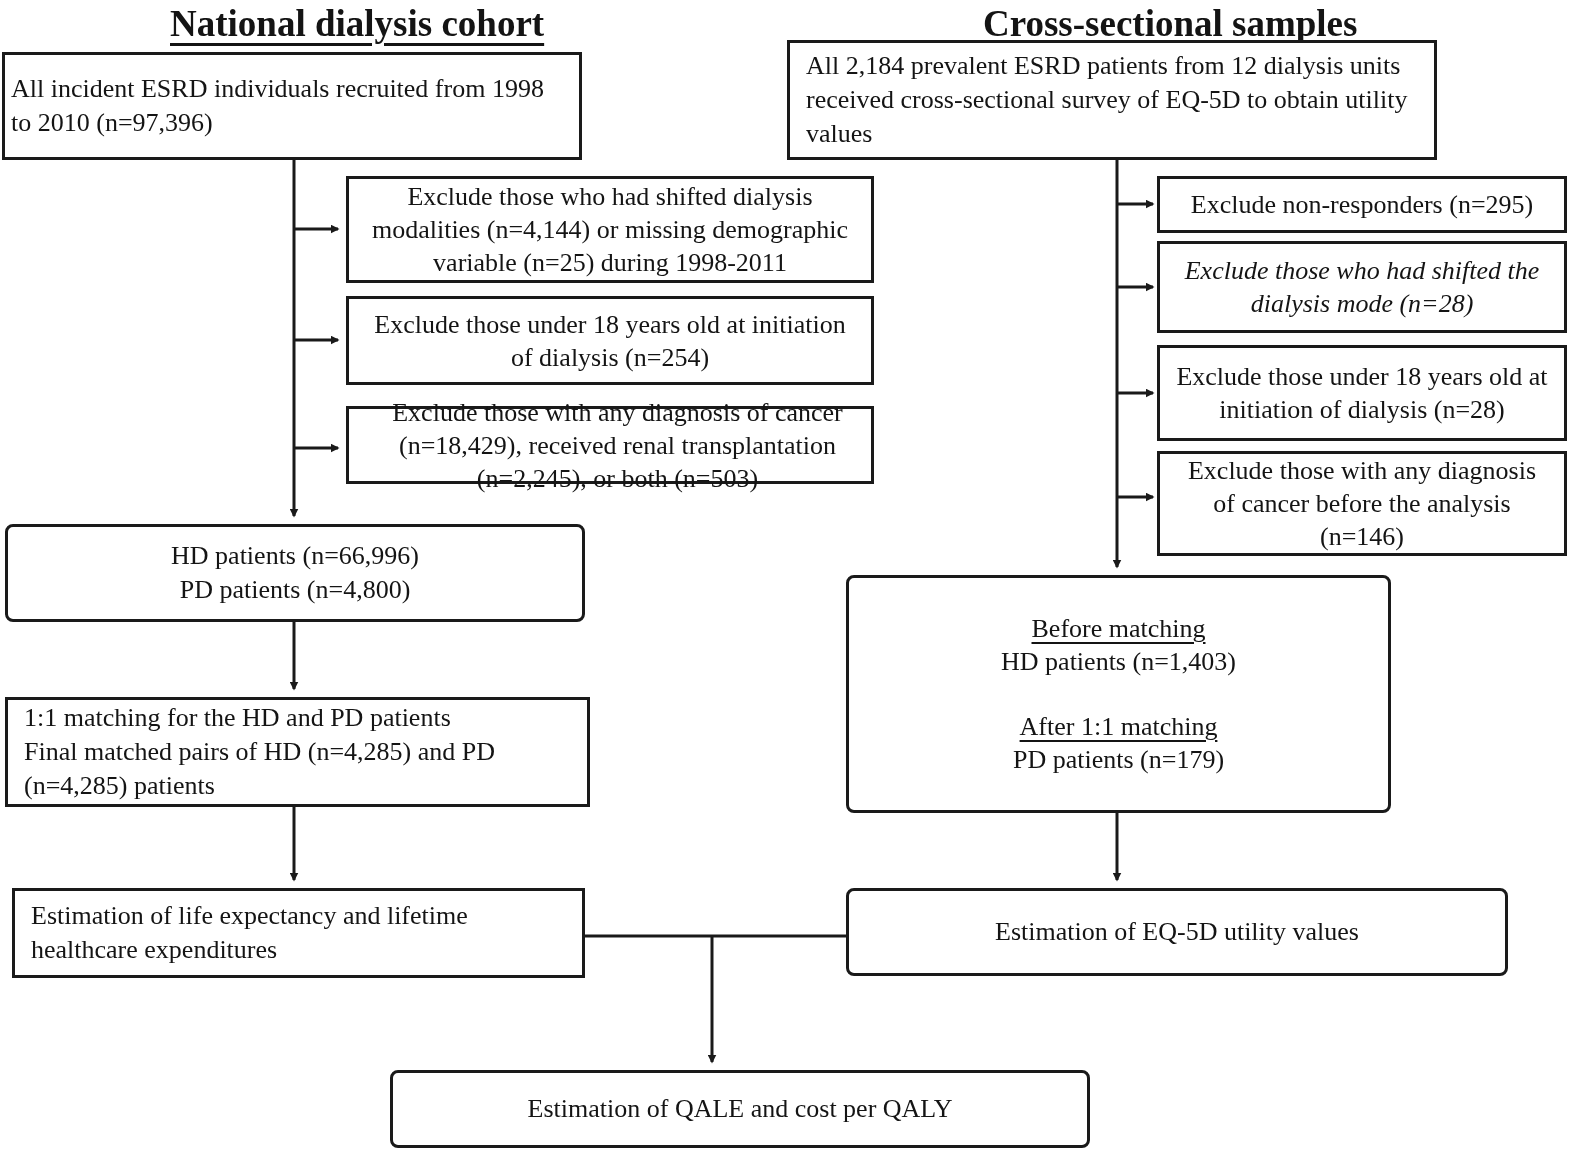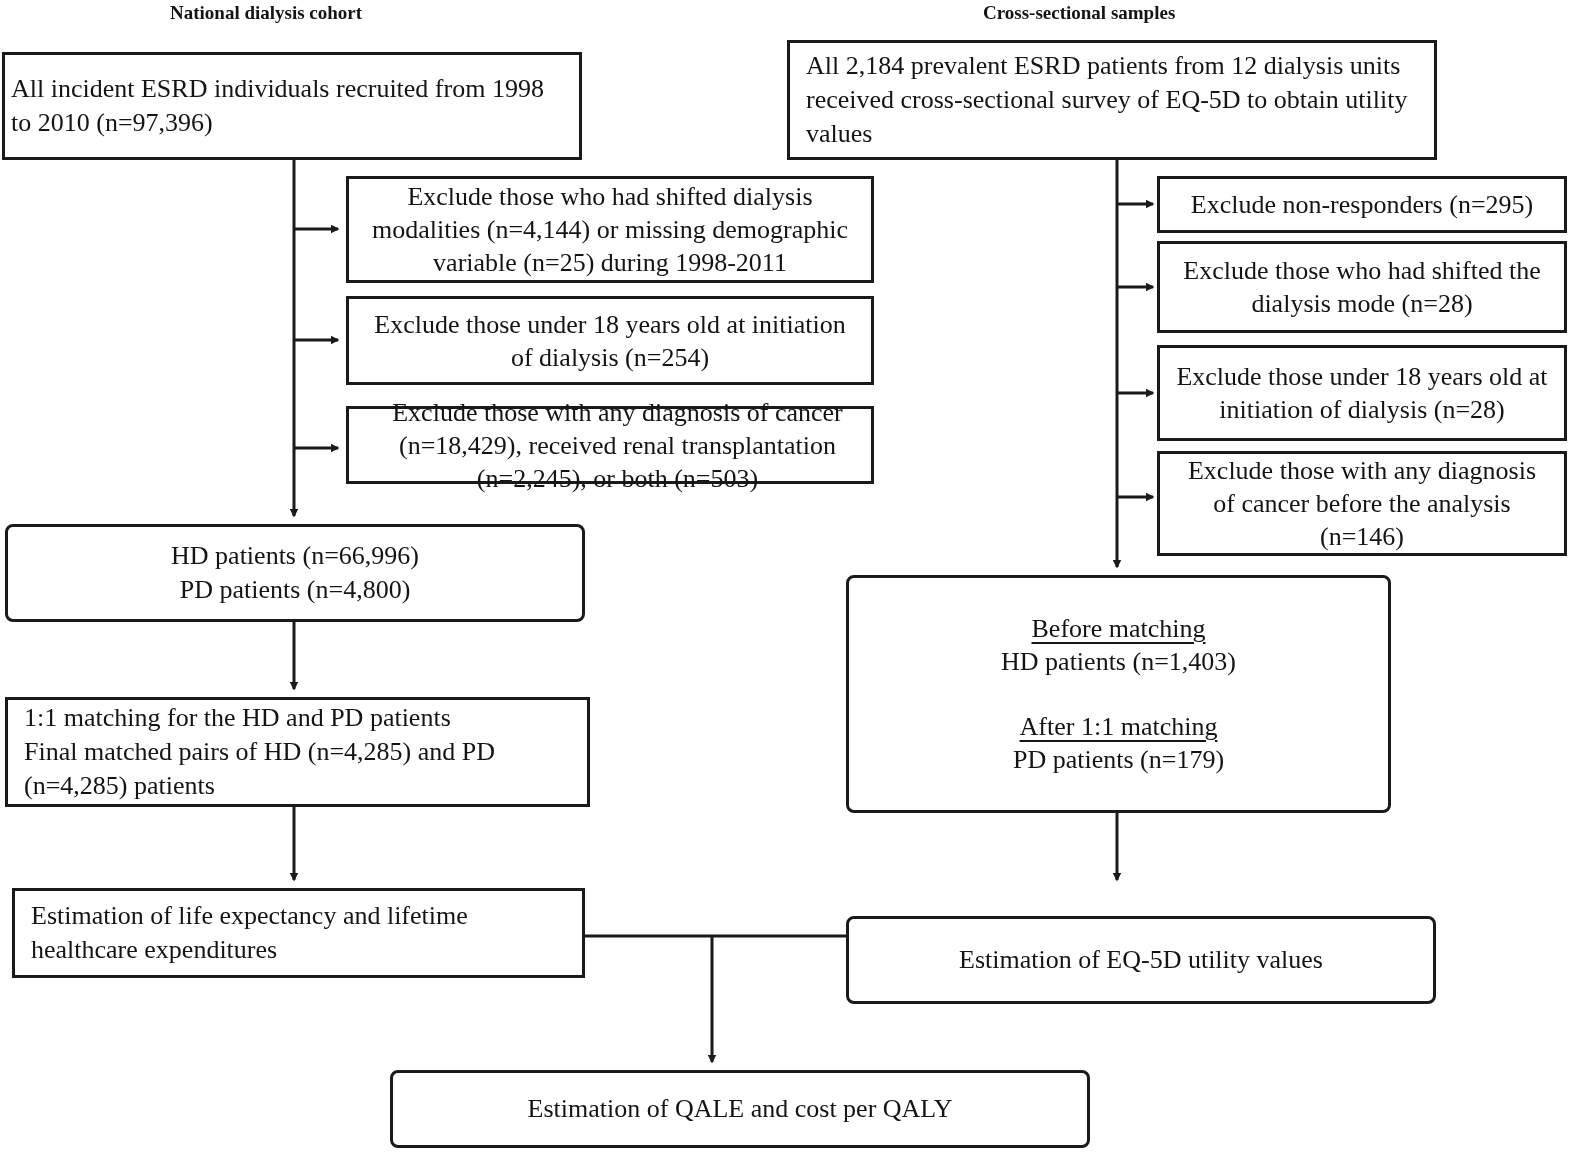--- a/index.html
+++ b/index.html
@@ -11,22 +11,23 @@
     position: relative;
     width: 1575px;
     height: 1154px;
     background: #ffffff;
     font-family: "Liberation Serif", serif;
     color: #141414;
     overflow: hidden;
   }
   .col-header {
     position: absolute;
-    font-size: 19px;
+    font-size: 37px;
     font-weight: bold;
+    text-decoration: underline;
     text-decoration-thickness: 3px;
     text-underline-offset: 7px;
     white-space: nowrap;
   }
   .box {
     position: absolute;
     box-sizing: border-box;
     border: 3px solid #1a1a1a;
     background: #ffffff;
     font-size: 26px;
@@ -132,40 +133,40 @@
   </div>
 
   <div class="box pad" style="left:787px; top:40px; width:650px; height:120px;">
     <div>All 2,184 prevalent ESRD patients from 12 dialysis units received cross-sectional survey of EQ-5D to obtain utility values</div>
   </div>
 
   <div class="box pad small-line" style="left:1157px; top:176px; width:410px; height:57px;">
     <div>Exclude non-responders (n=295)</div>
   </div>
 
-  <div class="box pad small-line" style="left:1157px; top:241px; width:410px; height:92px;">
+  <div class="box pad small-line" style="left:1157px; top:241px; width:410px; height:92px;font-style:italic;">
     <div>Exclude those who had shifted the dialysis mode (n=28)</div>
   </div>
 
   <div class="box pad small-line" style="left:1157px; top:345px; width:410px; height:96px;">
     <div>Exclude those under 18 years old at initiation of dialysis (n=28)</div>
   </div>
 
   <div class="box pad small-line" style="left:1157px; top:451px; width:410px; height:105px;">
     <div>Exclude those with any diagnosis of cancer before the analysis (n=146)</div>
   </div>
 
   <div class="box pad center small-line" style="left:846px; top:575px; width:545px; height:238px;">
     <div class="sub-underline" style="align-self:center;">Before matching</div>
     <div>HD patients (n=1,403)</div>
     <div class="sub-underline gap-above" style="align-self:center;">After 1:1 matching</div>
     <div>PD patients (n=179)</div>
   </div>
 
-  <div class="box pad center" style="left:846px; top:916px; width:590px; height:88px;">
+  <div class="box pad center" style="left:846px; top:888px; width:662px; height:88px;">
     <div>Estimation of EQ-5D utility values</div>
   </div>
 
   <div class="box pad center" style="left:390px; top:1070px; width:700px; height:78px;">
     <div>Estimation of QALE and cost per QALY</div>
   </div>
 
 </div>
 
 </body></html>

